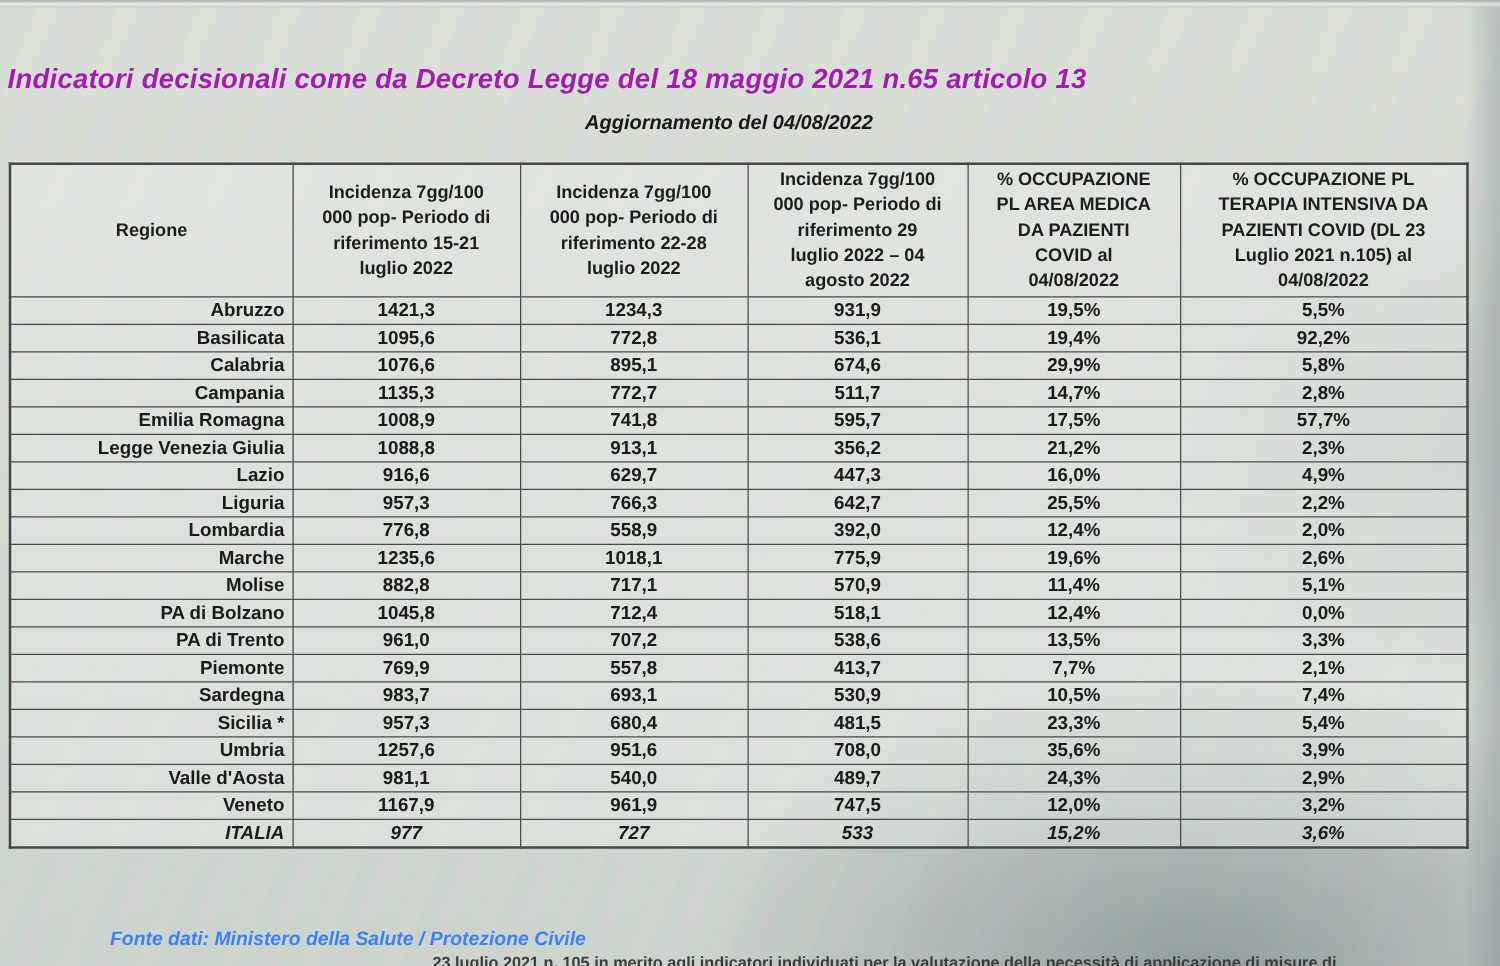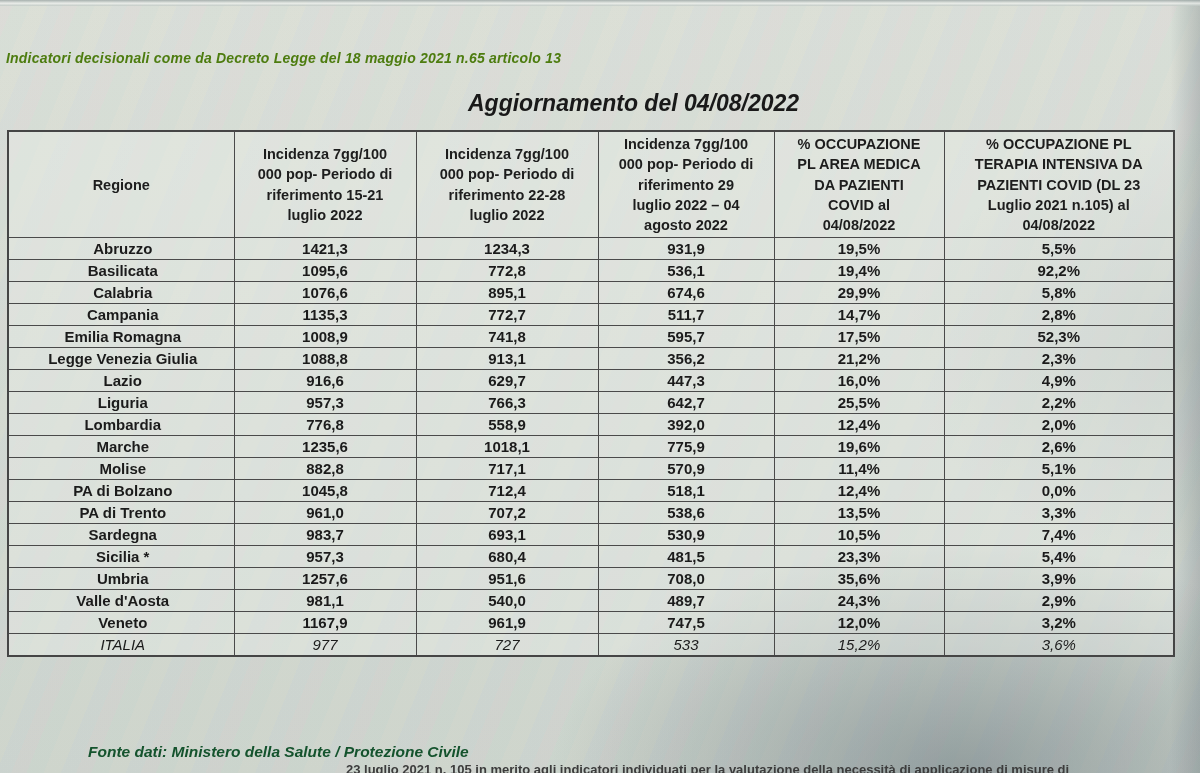--- a/index.html
+++ b/index.html
@@ -19,50 +19,50 @@
       linear-gradient(180deg, #dadED8 0%, #d4d9d3 45%, #ccd3cd 100%);
     position:relative;
   }
   .bezel-line {
     position:absolute; left:0; top:7; width:1200px; height:6px;
     background:linear-gradient(180deg, #96a1a0 0%, #eef1ee 55%, #bcc5c1 100%);
     opacity:.75;
   }
   .doc-title {
     position:absolute; left:6px; top:50px; width:1100px;
-    font-size:14px; font-weight:700; font-style:italic;
-    color:#4d7c0f; letter-spacing:.2px;
+    font-size:22px; font-weight:700; font-style:italic;
+    color:#a21caf; letter-spacing:.2px;
   }
   .doc-subtitle {
     position:absolute; left:468px; top:90px;
-    font-size:23px; font-weight:700; font-style:italic; color:#191919;
+    font-size:16px; font-weight:700; font-style:italic; color:#191919;
   }
   table.indicators {
     position:absolute; left:7px; top:130px; width:1166px;
     border-collapse:collapse; table-layout:fixed;
     background:rgba(234,238,233,0.42);
   }
   table.indicators th, table.indicators td {
     border:1px solid #4a4a4a;
   }
   table.indicators { border:2px solid #454545; }
   table.indicators thead th {
     height:106px; font-size:14.5px; font-weight:700; line-height:1.4;
     vertical-align:middle; padding:2px 20px; color:#1d1d1d;
   }
   table.indicators tbody td {
     height:22px; font-size:15px; font-weight:600; color:#1b1b1b;
     padding:0 6px; vertical-align:middle;
   }
-  table.indicators td.region { text-align:center; padding-left:9px;margin-left:30px; }
+  table.indicators td.region { text-align:right; padding-left:9px;margin-left:30px; }
   table.indicators td.num { text-align:center; }
-  table.indicators tr.total td { font-weight:400; font-style:italic; }
+  table.indicators tr.total td { font-weight:700; font-style:italic; }
   .source-line {
     position:absolute; left:88px; top:743px;
-    font-size:15.5px; font-weight:700; font-style:italic; color:#14532d;
+    font-size:15.5px; font-weight:700; font-style:italic; color:#3b82f6;
   }
   .footnote-partial {
     position:absolute; left:346px; top:762px; width:900px; white-space:nowrap;
     font-size:13px; font-weight:600; color:#3c3c3c;
   }
 </style>
 </head>
 <body>
 
 <div class="bezel-line"></div>
@@ -121,21 +121,21 @@
         <td class="num">511,7</td>
         <td class="num">14,7%</td>
         <td class="num">2,8%</td>
       </tr>
       <tr class="">
         <td class="region">Emilia Romagna</td>
         <td class="num">1008,9</td>
         <td class="num">741,8</td>
         <td class="num">595,7</td>
         <td class="num">17,5%</td>
-        <td class="num">52,3%</td>
+        <td class="num">57,7%</td>
       </tr>
       <tr class="">
         <td class="region">Legge Venezia Giulia</td>
         <td class="num">1088,8</td>
         <td class="num">913,1</td>
         <td class="num">356,2</td>
         <td class="num">21,2%</td>
         <td class="num">2,3%</td>
       </tr>
       <tr class="">
@@ -186,20 +186,28 @@
         <td class="num">12,4%</td>
         <td class="num">0,0%</td>
       </tr>
       <tr class="">
         <td class="region">PA di Trento</td>
         <td class="num">961,0</td>
         <td class="num">707,2</td>
         <td class="num">538,6</td>
         <td class="num">13,5%</td>
         <td class="num">3,3%</td>
+      </tr>
+      <tr class="">
+        <td class="region">Piemonte</td>
+        <td class="num">769,9</td>
+        <td class="num">557,8</td>
+        <td class="num">413,7</td>
+        <td class="num">7,7%</td>
+        <td class="num">2,1%</td>
       </tr>
       <tr class="">
         <td class="region">Sardegna</td>
         <td class="num">983,7</td>
         <td class="num">693,1</td>
         <td class="num">530,9</td>
         <td class="num">10,5%</td>
         <td class="num">7,4%</td>
       </tr>
       <tr class="">

